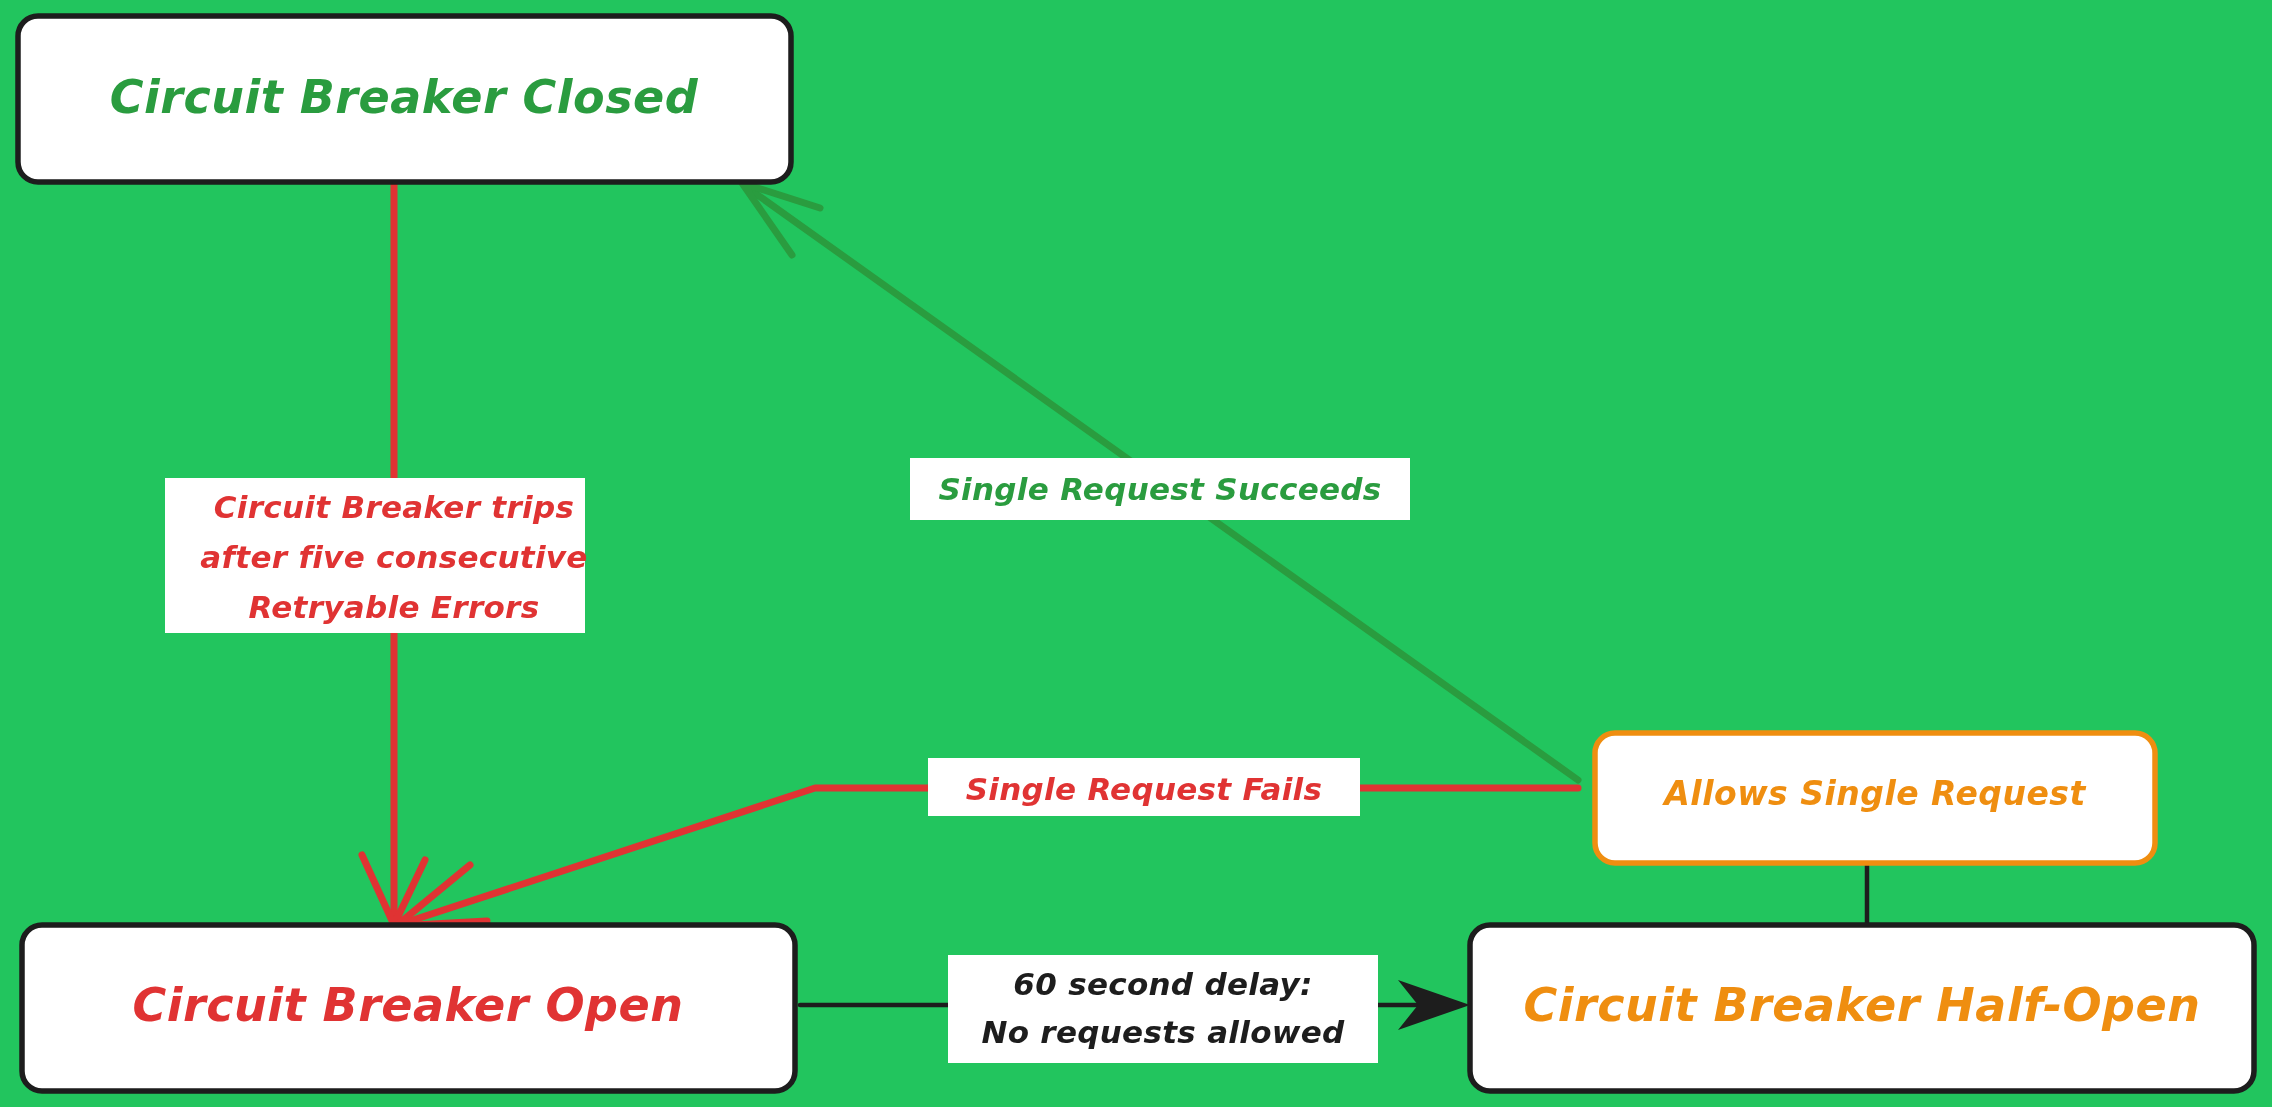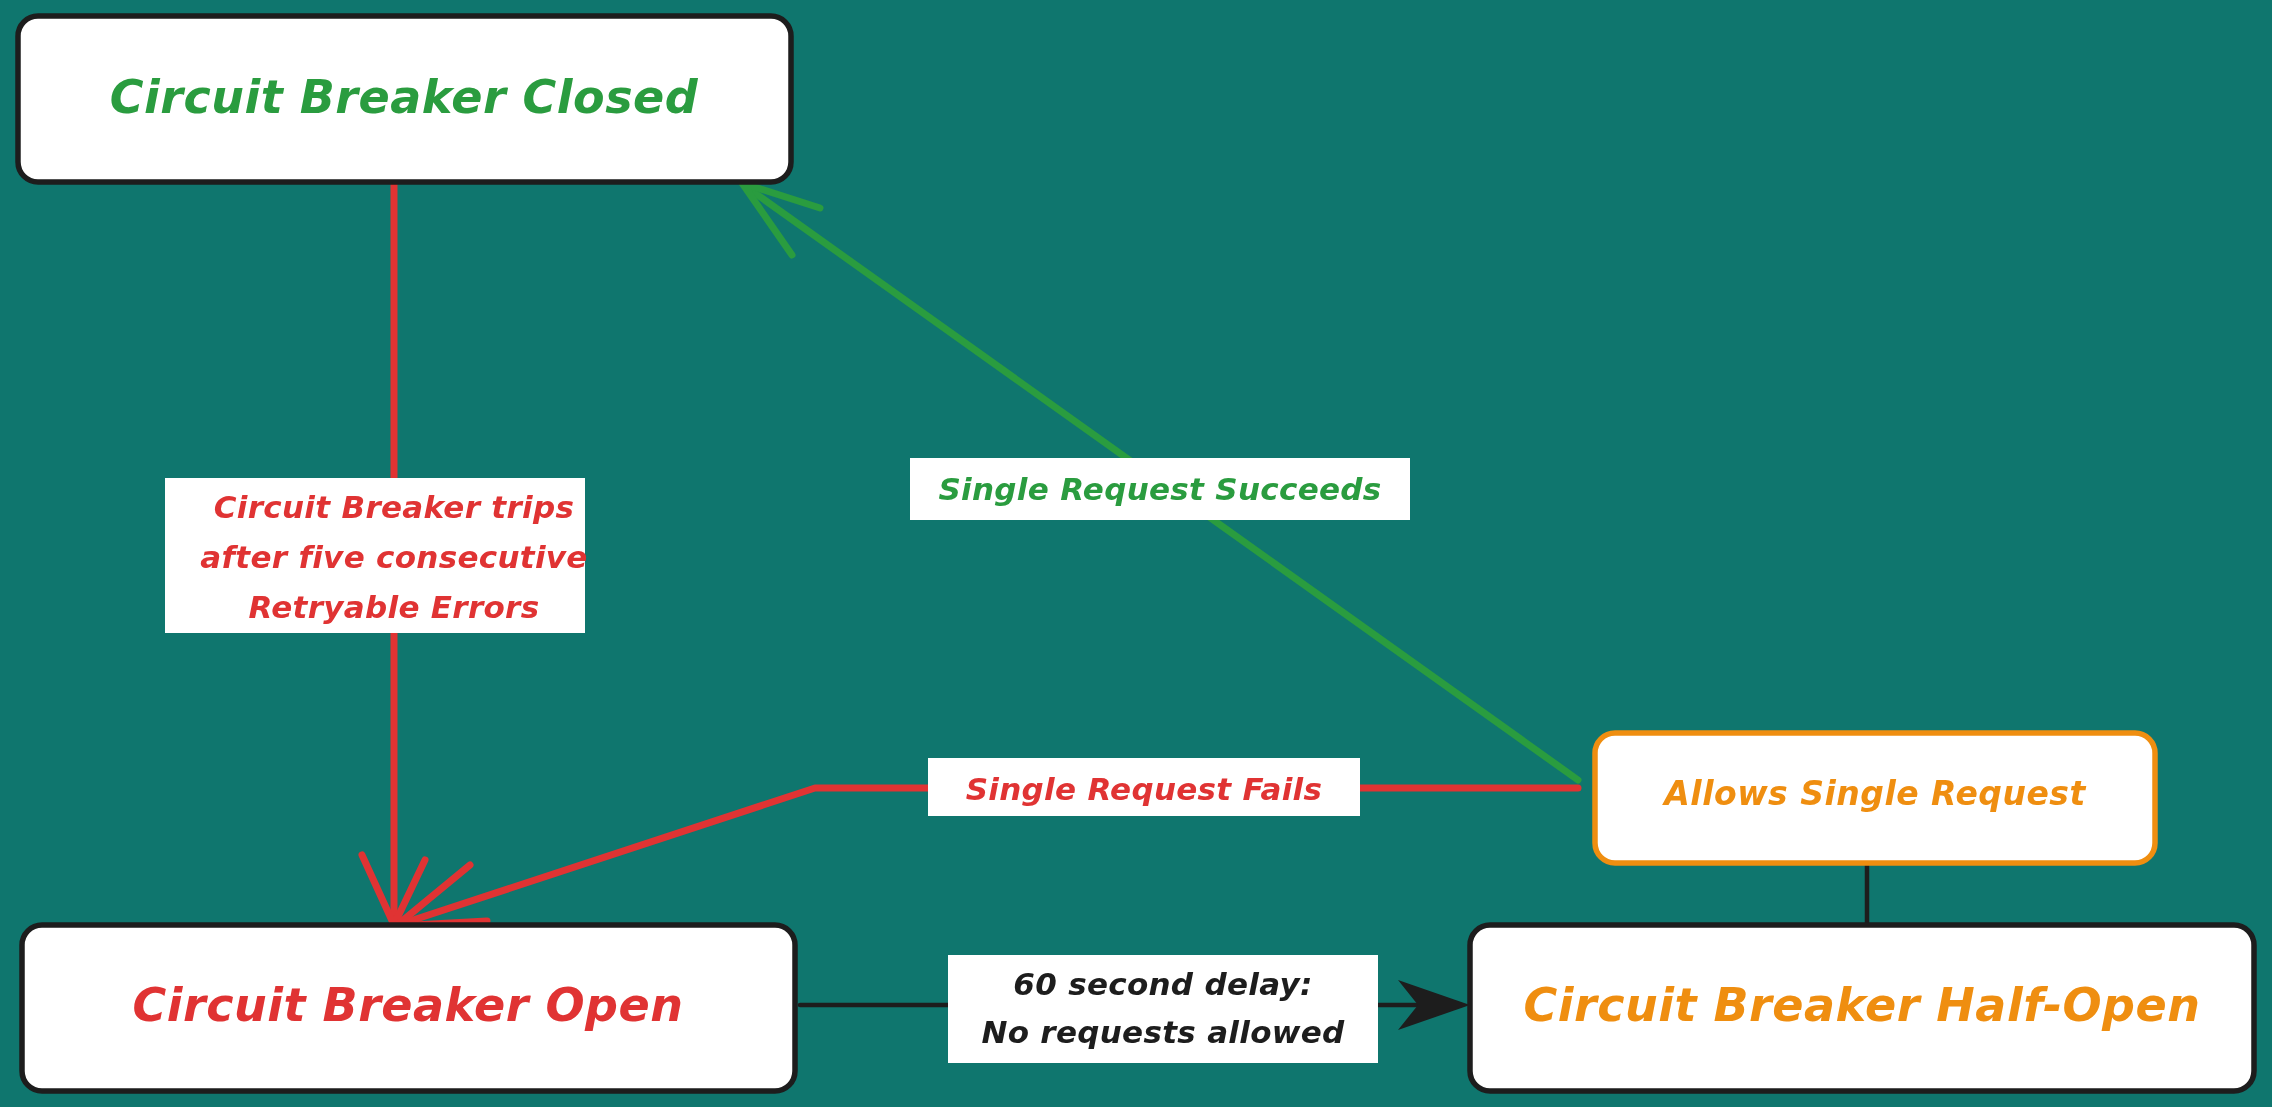--- a/index.html
+++ b/index.html
@@ -10,21 +10,21 @@
   body {
     width: 2272px;
     height: 1107px;
     overflow: hidden;
     font-family: "DejaVu Sans", sans-serif;
   }
   #diagram-root {
     position: relative;
     width: 2272px;
     height: 1107px;
-    background: #0f766e;
+    background: #22c55e;
   }
   svg.diagram {
     position: absolute;
     top: 0;
     left: 0;
     width: 2272px;
     height: 1107px;
   }
   
   .node-box {

